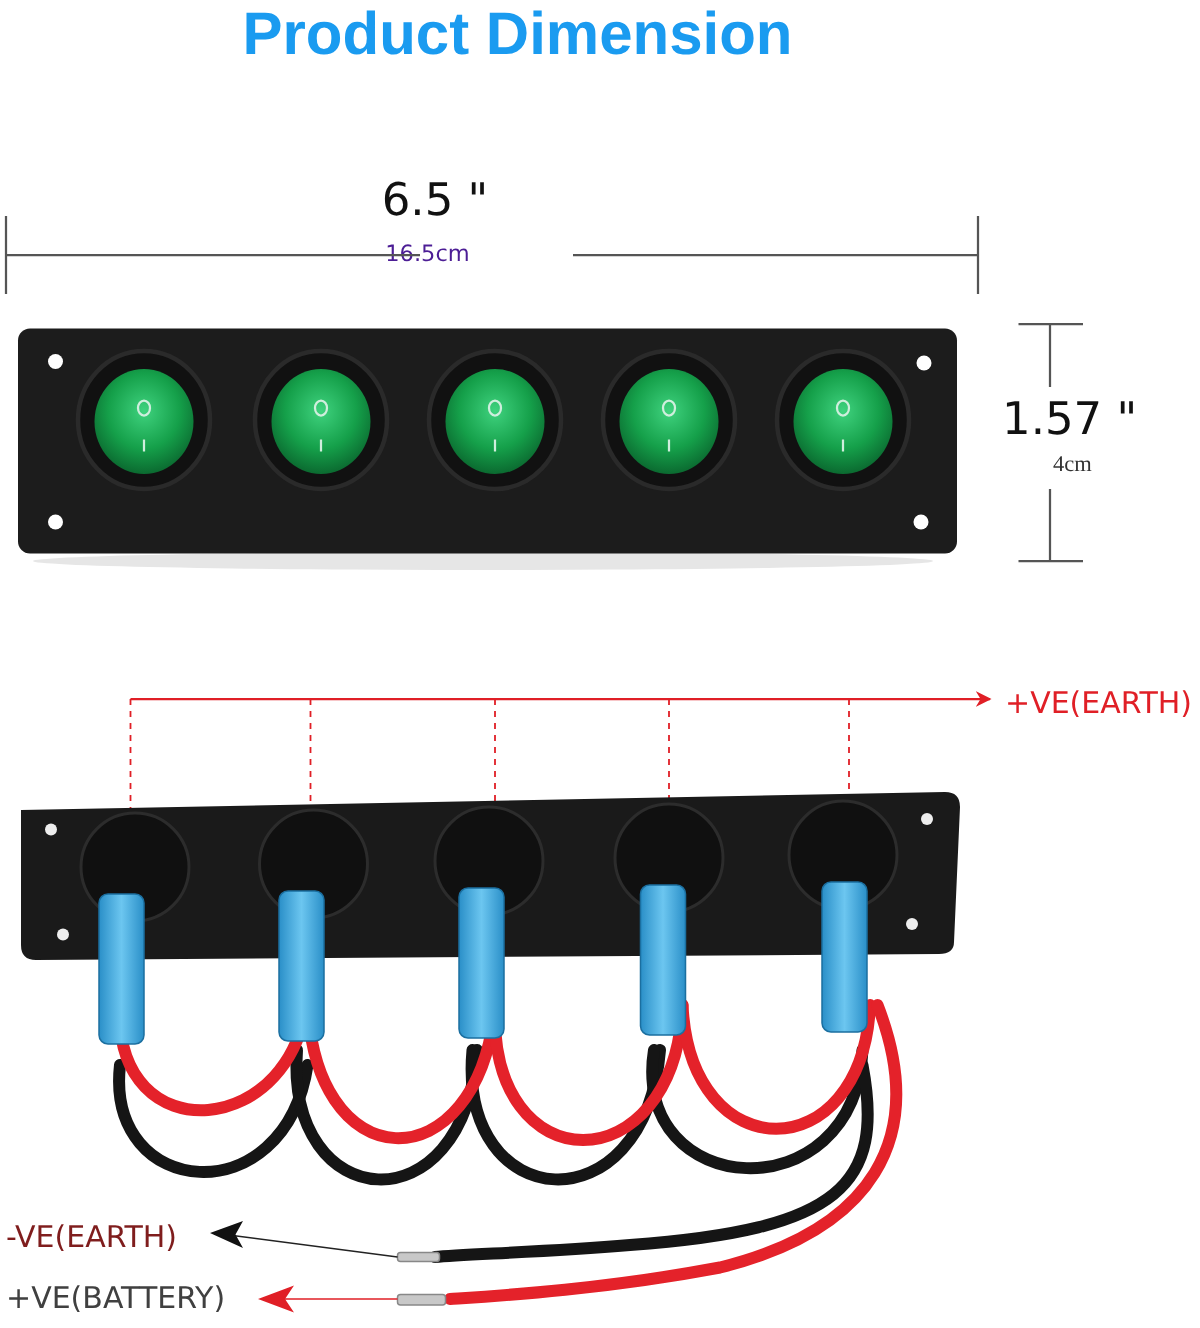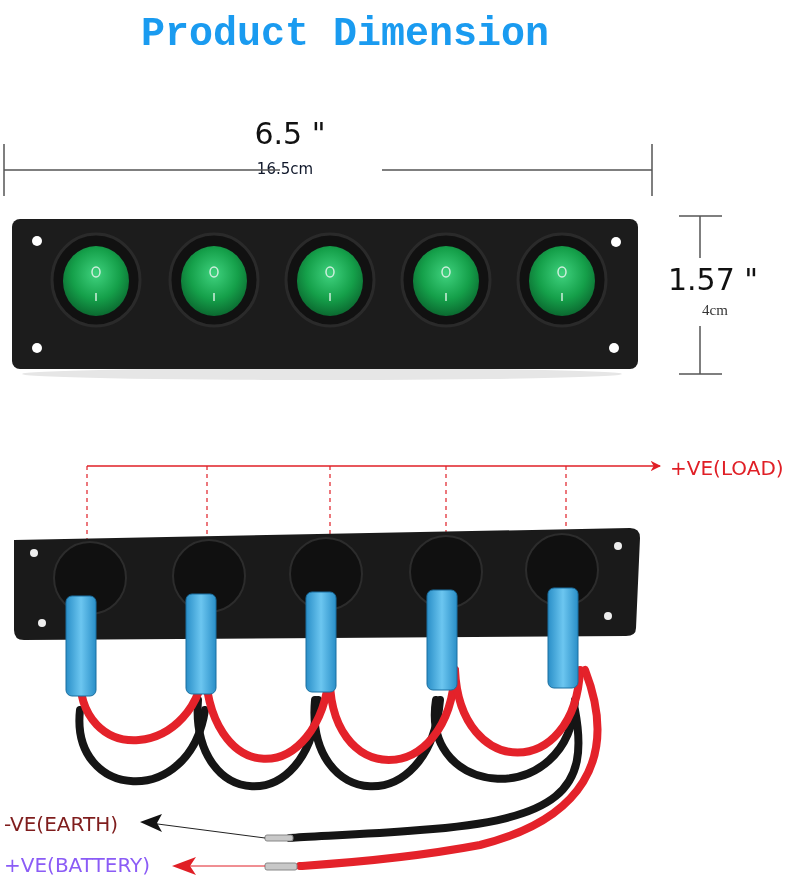--- a/index.html
+++ b/index.html
@@ -1,25 +1,25 @@
 <!DOCTYPE html>
 <html><head>
 <meta charset="utf-8">
 <style>
   html, body { margin:0; padding:0; background:#ffffff; }
   body { width:800px; height:885px; position:relative; overflow:hidden; font-family:"Liberation Sans", "DejaVu Sans", sans-serif; }
-  .title { position:absolute; left:0; top:12px; width:690px; text-align:center; font-family:Liberation Mono, monospace; font-weight:bold; font-size:40px; color:#1a9bf0; line-height:46px; letter-spacing:0px; }
+  .title { position:absolute; left:0; top:0; width:690px; text-align:center; font-family:Liberation Sans, sans-serif; font-weight:bold; font-size:40px; color:#1a9bf0; line-height:46px; letter-spacing:0px; }
   .dim-h-big { position:absolute; top:116px; left:200px; width:180px; text-align:center; font-family:"DejaVu Sans", sans-serif; font-size:30px; color:#111; }
-  .dim-h-small { position:absolute; top:160px; left:240px; width:90px; text-align:center; font-family:"DejaVu Sans", sans-serif; font-size:15px; color:#0f172a; }
+  .dim-h-small { position:absolute; top:160px; left:240px; width:90px; text-align:center; font-family:"DejaVu Sans", sans-serif; font-size:15px; color:#4c1d95; }
   .dim-v-big { position:absolute; top:262px; left:668px; width:110px; text-align:left; font-family:"DejaVu Sans", sans-serif; font-size:30px; color:#111; }
   .dim-v-small { position:absolute; top:302px; left:685px; width:60px; text-align:center; font-family:Liberation Serif, serif; font-size:15px; color:#333; }
   .label { position:absolute; font-family:"DejaVu Sans", sans-serif; font-size:20px; }
   .lbl-load { left:670px; top:456px; color:#e01f26; }
   .lbl-earth { left:4px; top:812px; color:#7f1d1d; }
-  .lbl-battery { left:4px; top:853px; color:#8b5cf6;text-align:center; }
+  .lbl-battery { left:4px; top:853px; color:#404040;text-align:center; }
   svg.art { position:absolute; left:0; top:0; }
 </style>
 </head>
 <body>
 
 <div class="title">Product Dimension</div>
 
 <div class="dim-h-big">6.5 "</div>
 <div class="dim-h-small">16.5cm</div>
 <div class="dim-v-big">1.57 "</div>
@@ -151,15 +151,15 @@
   <g>
     <line x1="265" y1="838" x2="150" y2="823" stroke="#222" stroke-width="1"></line>
     <path d="M140,822 L162,814 L157,823 L162,832 Z" fill="#111"></path>
   </g>
   <g>
     <line x1="265" y1="866" x2="185" y2="866" stroke="#e01f26" stroke-width="1"></line>
     <path d="M172,866 L196,857 L190,866 L196,875 Z" fill="#e01f26"></path>
   </g>
 </svg>
 
-<div class="label lbl-load">+VE(LOAD)</div>
+<div class="label lbl-load">+VE(EARTH)</div>
 <div class="label lbl-earth">-VE(EARTH)</div>
 <div class="label lbl-battery">+VE(BATTERY)</div>
 
 </body></html>

